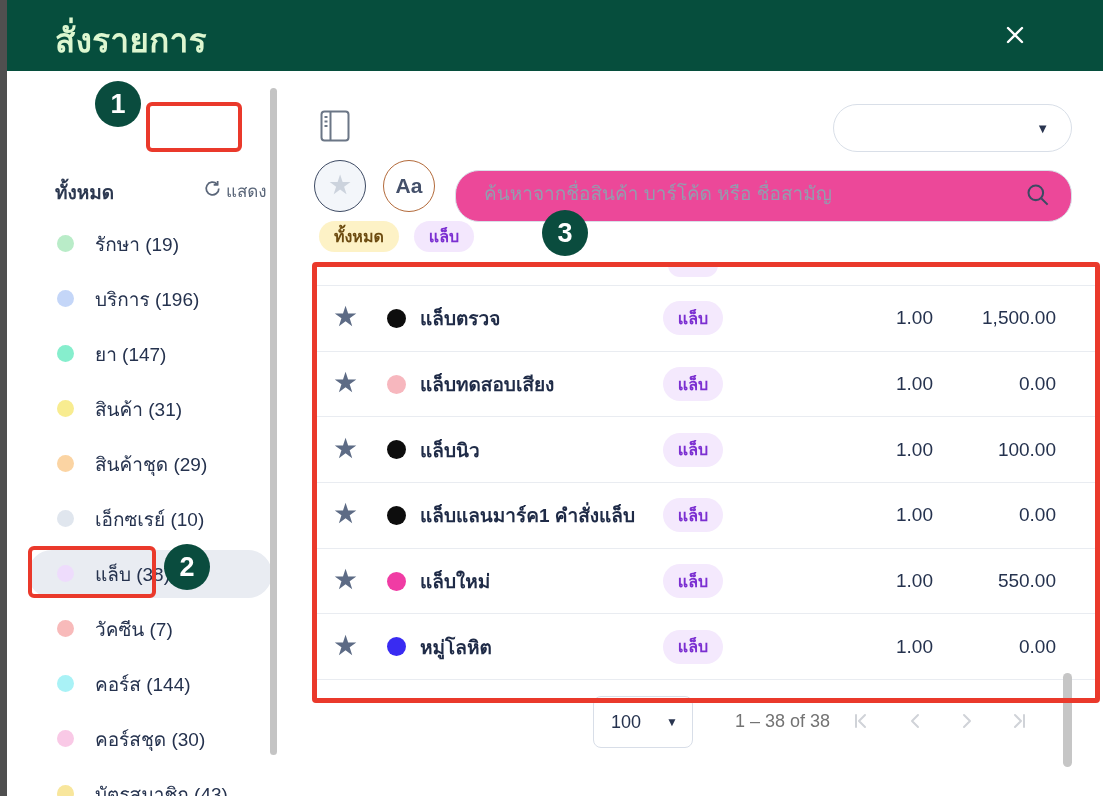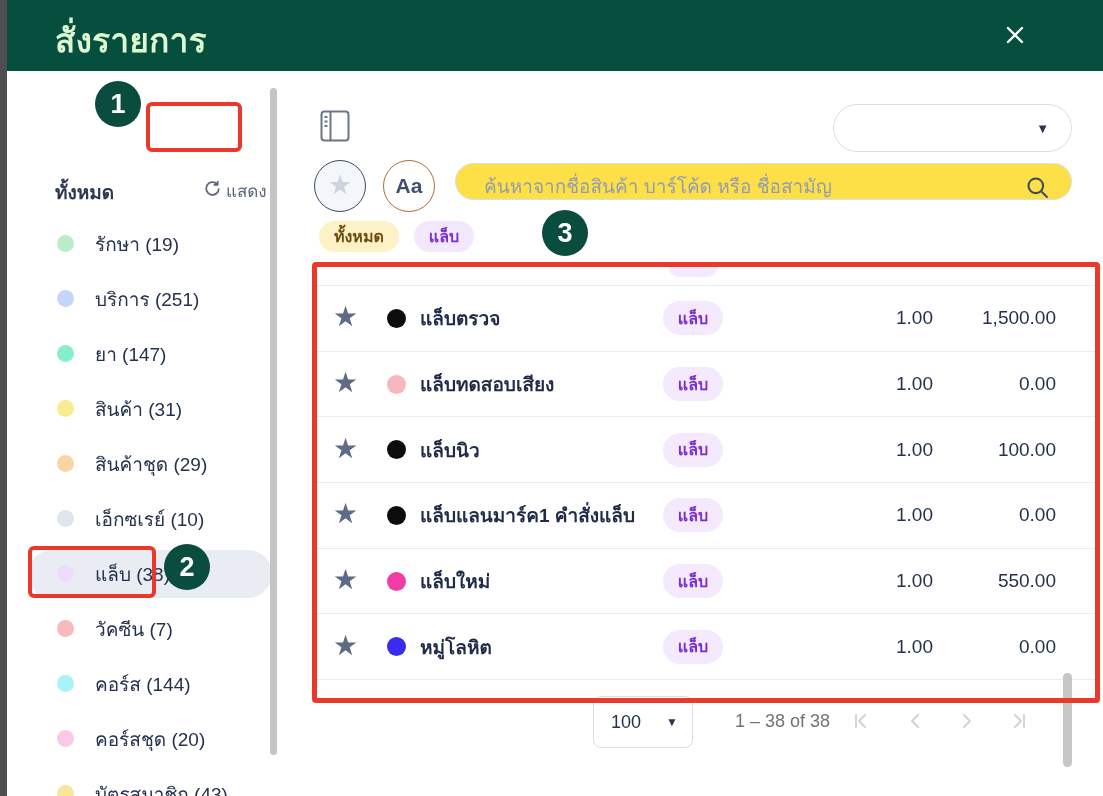--- a/index.html
+++ b/index.html
@@ -41,21 +41,21 @@
   .provider-select { position:absolute; left:833px; top:104px; width:239px; height:48px; border:1.5px solid #d9dfe8; border-radius:24px;
                      background:#fff; cursor:pointer; }
   .provider-label { position:absolute; left:26px; top:50%; transform:translateY(-50%); font-size:19px; color:#1f2b47; font-weight:600; white-space:nowrap; }
   .provider-caret { position:absolute; right:22px; top:50%; transform:translateY(-50%); font-size:13px; color:#2a3550; }
 
   .fav-btn { position:absolute; left:314px; top:160px; width:52px; height:52px; border-radius:50%; background:#f3f6fa;
              border:1.8px solid #3d4a63; cursor:pointer; }
   .fav-btn .star-glyph { position:absolute; left:50%; top:50%; transform:translate(-50%,-54%); font-size:27px; color:#ccd3dd; }
   .aa-btn { position:absolute; left:383px; top:160px; width:52px; height:52px; border-radius:50%; background:#fff;
             border:1.8px solid #b36a3a; cursor:pointer; font-size:21px; font-weight:bold; color:#44506a; }
-  .search-box { position:absolute; left:455px; top:163px; width:617px; height:37px; border:1.5px solid #d9dfe8; border-radius:24px; background:#fde047; }
+  .search-box { position:absolute; left:455px; top:170px; width:617px; height:52px; border:1.5px solid #d9dfe8; border-radius:24px; background:#ec4899; }
   .search-input { position:absolute; left:28px; top:2px; width:540px; height:41px; border:none; outline:none; font-size:19px; color:#25324e;
                   font-family:inherit; background:transparent; }
   .search-input::placeholder { color:#939daf; opacity:1; }
   .search-icon-wrap { position:absolute; right:20px; top:10px; }
 
   .chips-row { position:absolute; left:319px; top:221px; display:flex; gap:15px; }
   .chip { height:31px; padding:0 15px; border-radius:16px; display:flex; align-items:center; font-size:16px; font-weight:bold; cursor:pointer; }
   .chip-all { background:#fdf2c6; color:#6d4c11; }
   .chip-lab { background:#f3e7fd; color:#7b2fd1; }
 
@@ -124,21 +124,21 @@
     </div>
   </div>
 
   <div class="cat-list">
     <div class="cat-item">
       <span class="cat-dot" style="background-color: rgb(185, 236, 200);"></span>
       <span class="cat-label">รักษา (19)</span>
     </div>
     <div class="cat-item">
       <span class="cat-dot" style="background-color: rgb(196, 214, 248);"></span>
-      <span class="cat-label">บริการ (251)</span>
+      <span class="cat-label">บริการ (196)</span>
     </div>
     <div class="cat-item">
       <span class="cat-dot" style="background-color: rgb(134, 238, 205);"></span>
       <span class="cat-label">ยา (147)</span>
     </div>
     <div class="cat-item">
       <span class="cat-dot" style="background-color: rgb(248, 236, 144);"></span>
       <span class="cat-label">สินค้า (31)</span>
     </div>
     <div class="cat-item">
@@ -157,21 +157,21 @@
     <div class="cat-item">
       <span class="cat-dot" style="background-color: rgb(248, 186, 186);"></span>
       <span class="cat-label">วัคซีน (7)</span>
     </div>
     <div class="cat-item">
       <span class="cat-dot" style="background-color: rgb(169, 242, 246);"></span>
       <span class="cat-label">คอร์ส (144)</span>
     </div>
     <div class="cat-item">
       <span class="cat-dot" style="background-color: rgb(249, 201, 230);"></span>
-      <span class="cat-label">คอร์สชุด (20)</span>
+      <span class="cat-label">คอร์สชุด (30)</span>
     </div>
     <div class="cat-item">
       <span class="cat-dot" style="background-color: rgb(248, 230, 156);"></span>
       <span class="cat-label">บัตรสมาชิก (43)</span>
     </div>
   </div>
 
   <div class="sidebar-scrollbar"></div>
 
   <button class="layout-btn">

